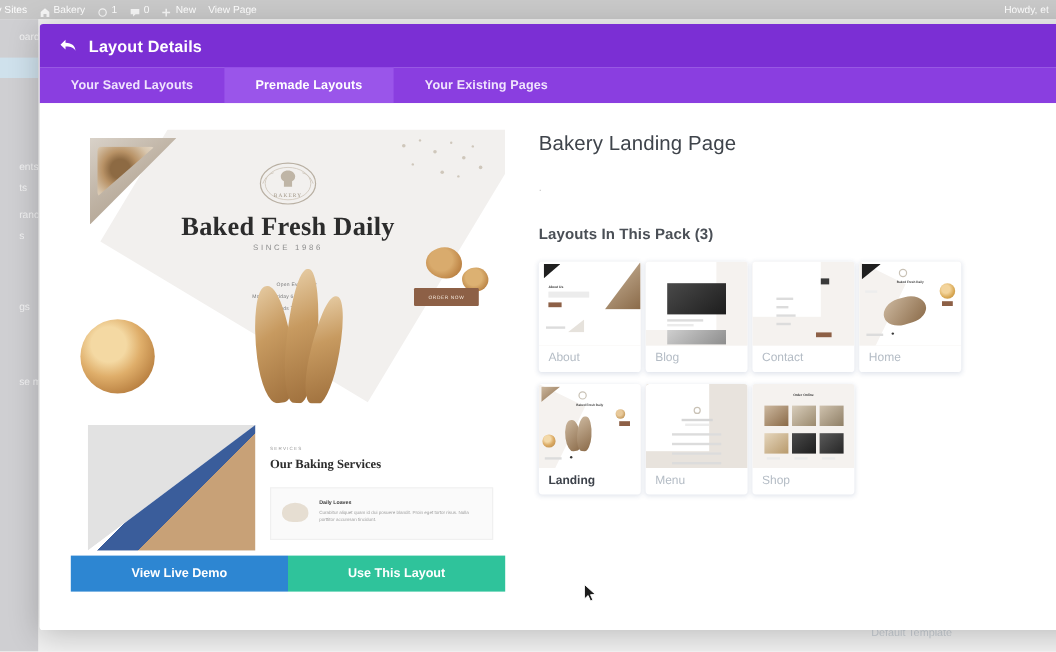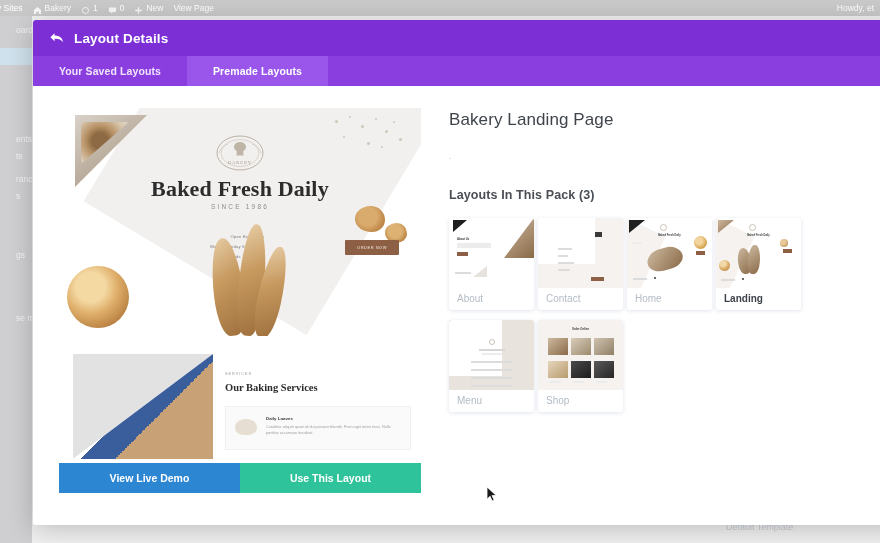--- a/index.html
+++ b/index.html
@@ -335,20 +335,21 @@
       <span class="modal-close">
         <svg viewBox="0 0 16 16" width="16" height="16">
           <path d="M3 3 L13 13 M13 3 L3 13" stroke="#ffffff" stroke-width="1.6" stroke-linecap="round"></path>
         </svg>
       </span>
     </div>
 
     <div class="modal-tabs">
       <div class="tab">Your Saved Layouts</div>
       <div class="tab active">Premade Layouts</div>
+      <div class="tab">Your Existing Pages</div>
     </div>
 
     <div class="modal-body">
 
       <div class="preview-col">
         <div class="preview-frame">
           <div class="site">
 
             <div class="site-hero">
               <div class="hero-diag"></div>
@@ -441,20 +442,32 @@
               <div class="t-photo" style="right:0; top:0; width:30px; height:40px; clip-path:polygon(100% 0,100% 100%,0 100%);"></div>
               <div class="t-text" style="left:8px; top:19px; font-size:2.8px;">About Us</div>
               <div class="t-line" style="left:8px; top:25px; width:34px; background:#ececec; height:5px;"></div>
               <div class="t-btn" style="left:8px; top:34px; width:11px; height:4px;"></div>
               <div class="t-line" style="left:6px; top:54px; width:16px;"></div>
               <div class="t-photo" style="left:24px; top:48px; width:14px; height:11px; background:#e6e2dc; clip-path:polygon(100% 0,100% 100%,0 100%);"></div>
             </div>
             <div class="pack-label">About</div>
           </div>
 
+          <div class="pack-card">
+            <div class="pack-thumb">
+              <div class="t-bg"></div>
+              <div class="t-text" style="left:0; right:0; top:7px; text-align:center; font-size:2.8px;">Our Blog</div>
+              <div class="t-white" style="left:13px; top:13px; width:59px; height:57px; inset:auto;"></div>
+              <div class="t-dark" style="left:18px; top:18px; width:49px; height:26px;"></div>
+              <div class="t-line" style="left:18px; top:48px; width:30px;"></div>
+              <div class="t-line" style="left:18px; top:52px; width:22px; background:#ebebeb;"></div>
+              <div class="t-dark" style="left:18px; top:57px; width:49px; height:12px; background:linear-gradient(140deg,#cfcfcf,#8d8d8d);"></div>
+            </div>
+            <div class="pack-label">Blog</div>
+          </div>
 
           <div class="pack-card">
             <div class="pack-thumb">
               <div class="t-bg"></div>
               <div class="t-text" style="left:0; right:0; top:7px; text-align:center; font-size:2.8px;">Get In Touch!</div>
               <div class="t-line" style="left:14px; top:16px; width:10px;"></div>
               <div class="t-line" style="left:28px; top:16px; width:10px;"></div>
               <div class="t-btn" style="left:48px; top:14px; width:16px; height:5px; background:#3a3a3a;"></div>
               <div class="t-white" style="left:14px; top:23px; width:57px; height:46px; inset:auto;"></div>
               <div class="t-line" style="left:20px; top:30px; width:14px;"></div>

